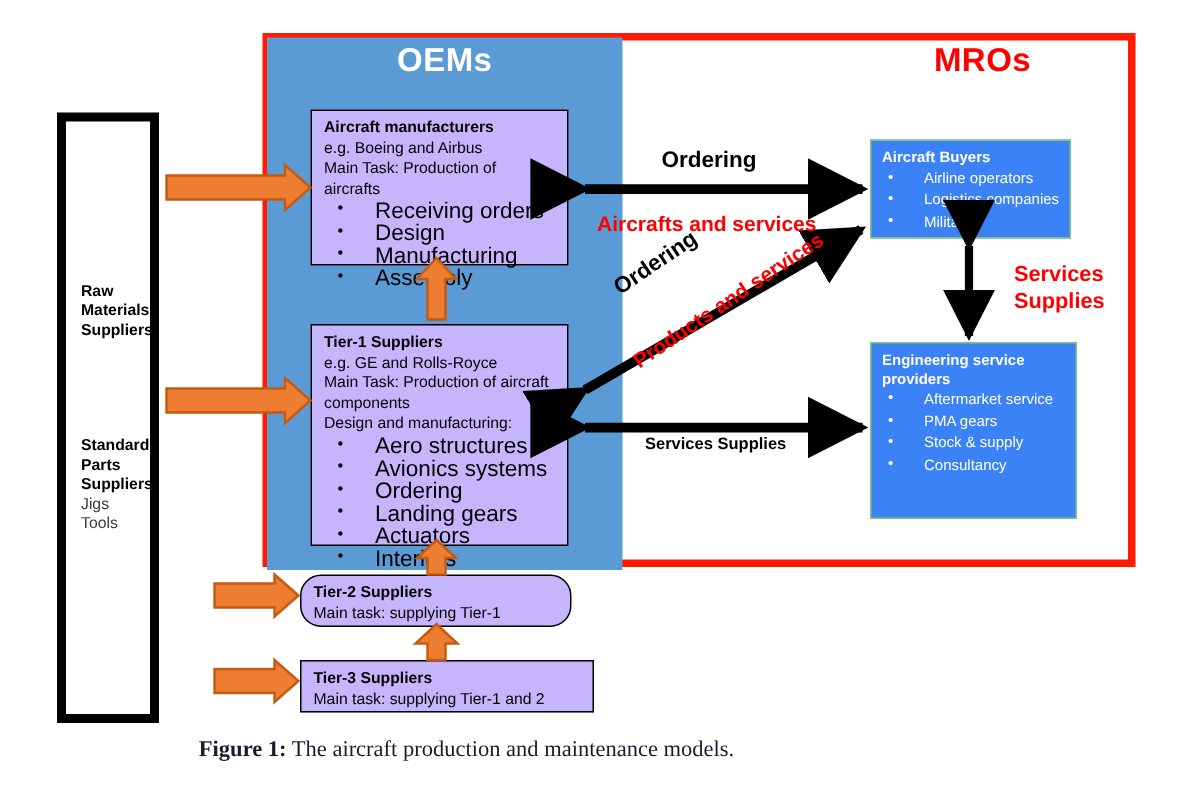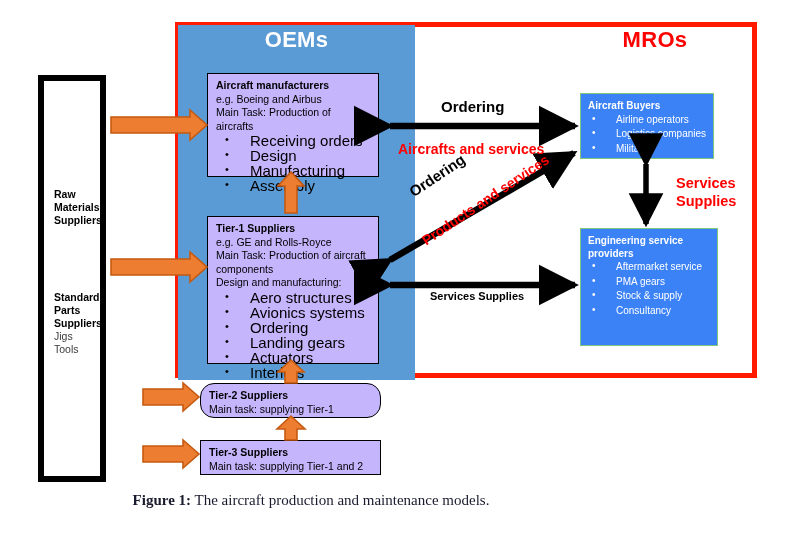--- a/index.html
+++ b/index.html
@@ -48,21 +48,21 @@
   }
   .wbox .bt{font-size:10.5px;font-weight:bold;line-height:13.5px;}
   .wbox .bl{font-size:10.5px;line-height:13.5px;}
   .wbox ul{margin:0;padding:0;list-style:none;}
   .wbox li{font-size:15px;line-height:15px;position:relative;padding-left:34px;}
   .wbox li:before{content:"\2022";position:absolute;left:9px;top:-1px;font-size:11px;}
 
   #box-aircraft-manufacturers{left:207px;top:73px;width:172px;height:104px;}
   #box-tier1{left:207px;top:216px;width:172px;height:148px;}
   #box-tier2{left:200px;top:383px;width:181px;height:35px;border-radius:14px;}
-  #box-tier3{left:200px;top:440px;width:181px;height:35px;}
+  #box-tier3{left:200px;top:440px;width:196px;height:35px;}
 
   
   .gbox{
     position:absolute;background:#3b82f6;border:1.5px solid #7ec67a;
     box-sizing:border-box;padding:6px 6px 6px 7px;color:#ffffff;
   }
   .gbox .bt{font-size:10px;font-weight:bold;line-height:12.5px;}
   .gbox ul{margin:0;padding:0;list-style:none;}
   .gbox li{font-size:10px;line-height:14.5px;position:relative;padding-left:28px;}
   .gbox li:before{content:"\2022";position:absolute;left:4px;top:-1px;font-size:10px;}

